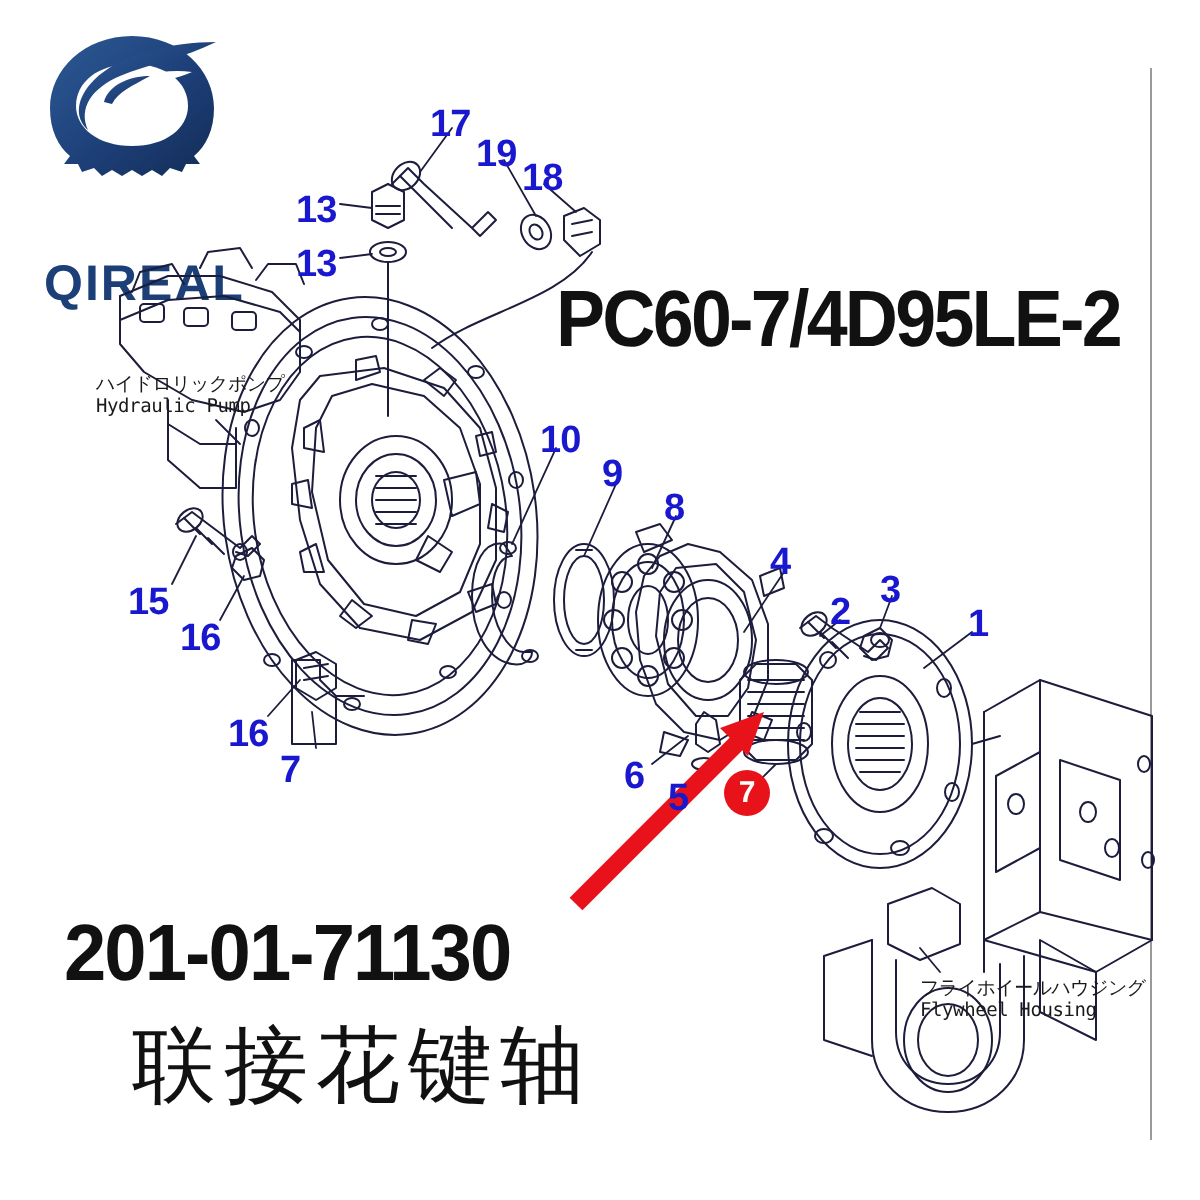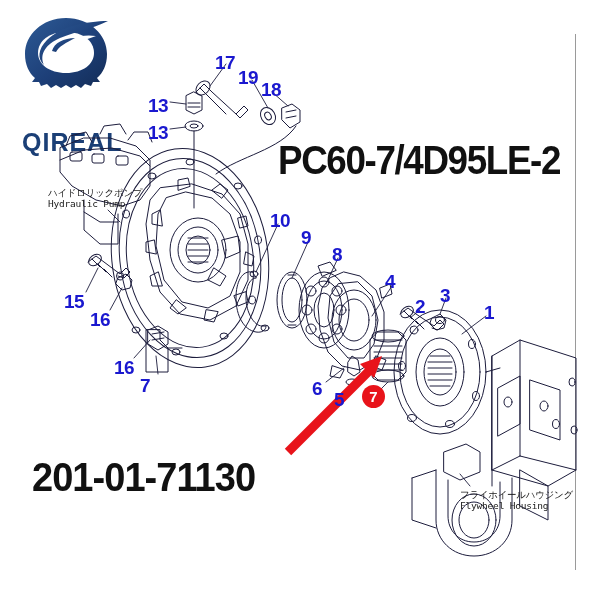--- a/index.html
+++ b/index.html
@@ -399,14 +399,15 @@
   <div class="caption" id="caption-flywheel-housing">
     <span class="jp">フライホイールハウジング</span>
     <span class="en">Flywheel Housing</span>
   </div>
   <div class="caption" id="caption-hydraulic-pump">
     <span class="jp">ハイドロリックポンプ</span>
     <span class="en">Hydraulic Pump</span>
   </div>
 
   <div class="part-number">201-01-71130</div>
+  <div class="part-name-cn">联接花键轴</div>
 
 </div>
 
 </body></html>

